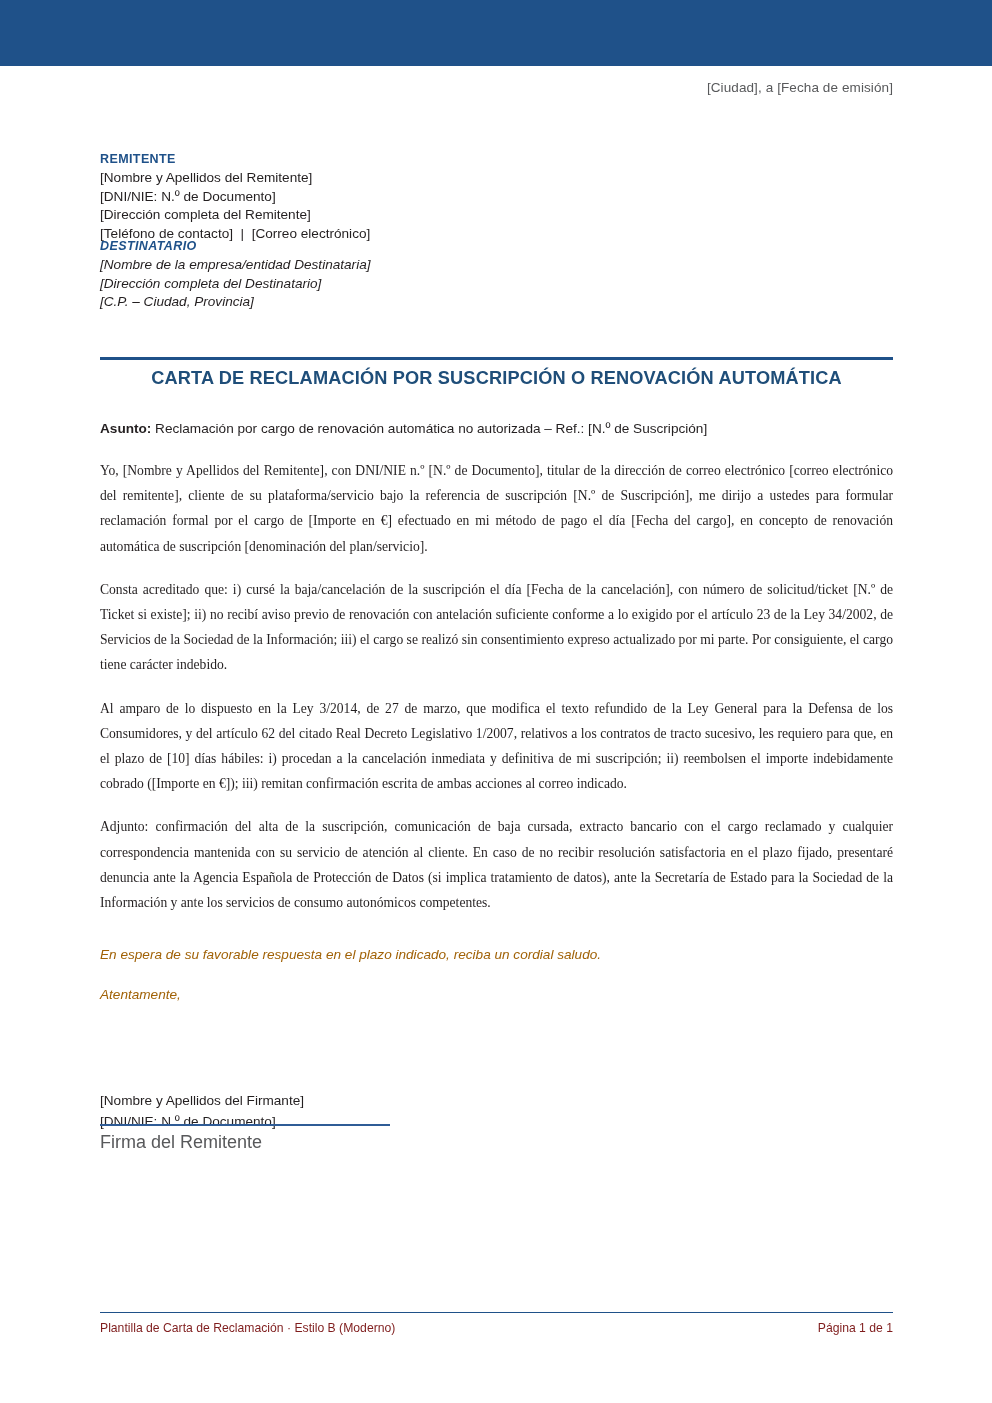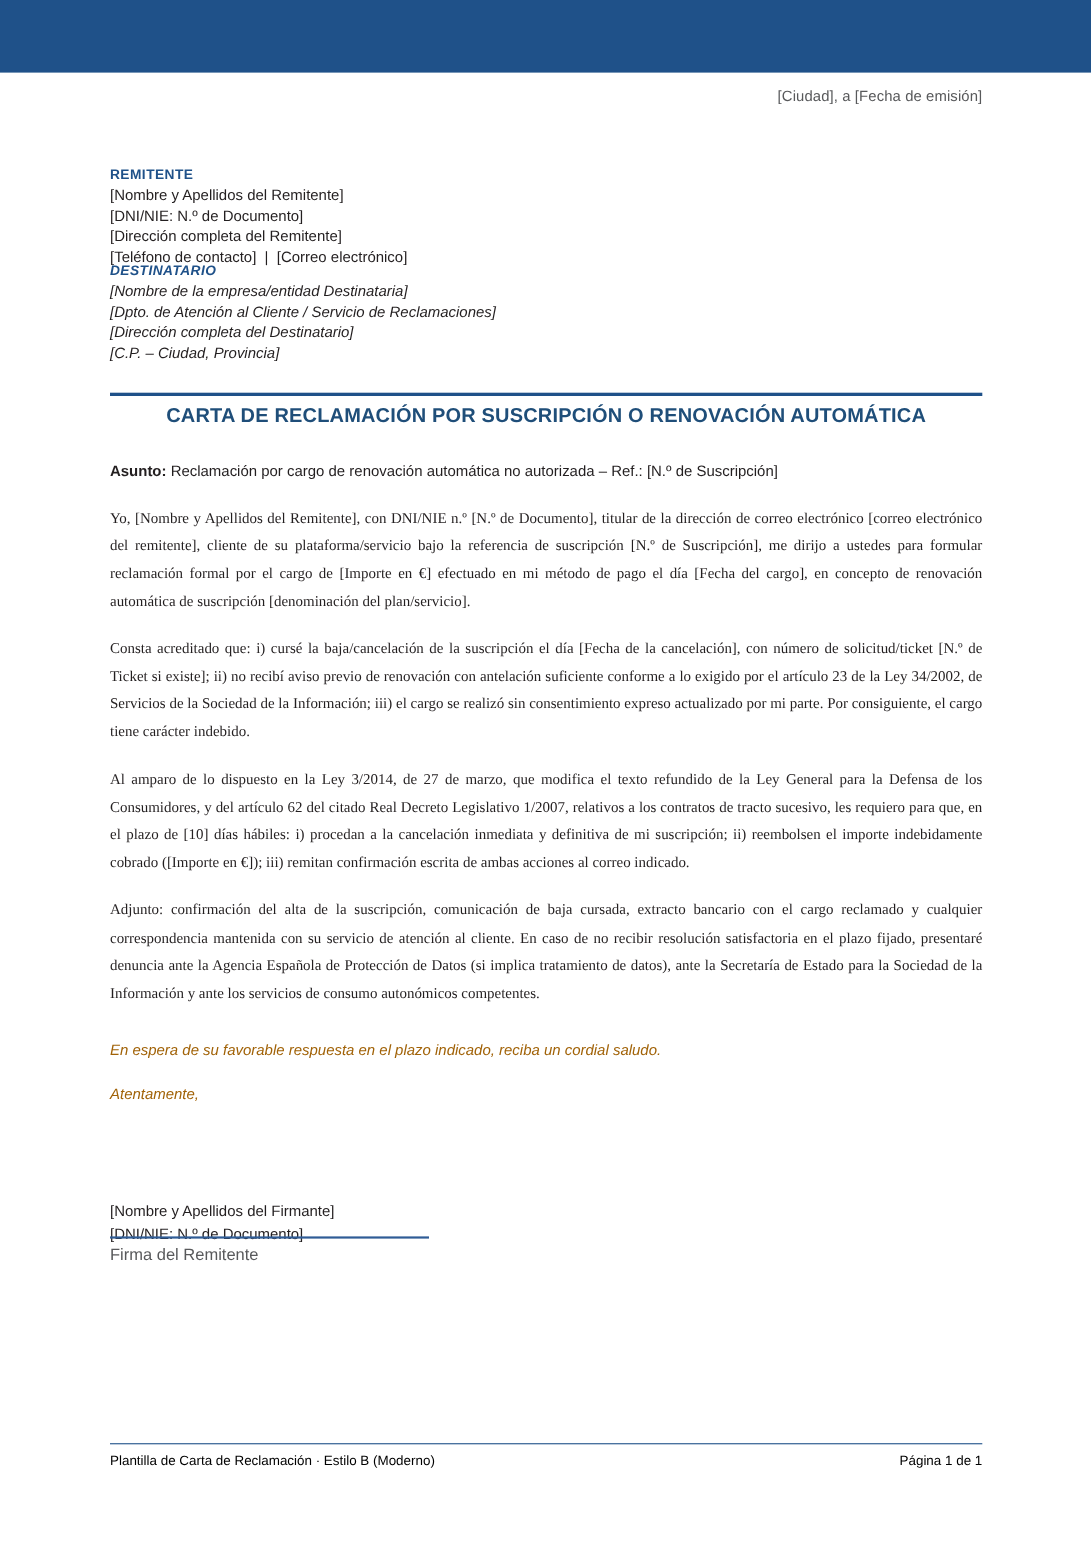--- a/index.html
+++ b/index.html
@@ -150,21 +150,21 @@
     left: 100px;
     width: 290px;
     height: 2px;
     background: #2f5c96;
   }
   .sig-caption {
     position: absolute;
     top: 1132px;
     left: 100px;
     width: 400px;
-    font-size: 15px;
+    font-size: 18px;
     color: #58595b;
   }
 
   
   .footer-rule {
     position: absolute;
     top: 1312px;
     left: 100px;
     width: 793px;
     height: 1px;
@@ -172,21 +172,21 @@
   }
   .footer {
     position: absolute;
     top: 1321px;
     left: 100px;
     width: 793px;
     display: flex;
     justify-content: space-between;
     align-items: baseline;
     font-size: 12.2px;
-    color: #000000;
+    color: #7f1d1d;
   }
 </style>
 </head>
 <body>
 
 <div class="page">
 
   <div class="header-band"></div>
 
   <div class="date-line">[Ciudad], a [Fecha de emisión]</div>
@@ -195,21 +195,20 @@
     <div class="addr-heading">REMITENTE</div>
     <div class="addr-line">[Nombre y Apellidos del Remitente]</div>
     <div class="addr-line">[DNI/NIE: N.º de Documento]</div>
     <div class="addr-line">[Dirección completa del Remitente]</div>
     <div class="addr-line">[Teléfono de contacto]  |  [Correo electrónico]</div>
   </div>
 
   <div class="addr-block addr-receiver">
     <div class="addr-heading">DESTINATARIO</div>
     <div class="addr-line">[Nombre de la empresa/entidad Destinataria]</div>
-    <div class="addr-line">[Dpto. de Atención al Cliente / Servicio de Reclamaciones]</div>
     <div class="addr-line">[Dirección completa del Destinatario]</div>
     <div class="addr-line">[C.P. – Ciudad, Provincia]</div>
   </div>
 
   <div class="title-rule"></div>
   <div class="doc-title">CARTA DE RECLAMACIÓN POR SUSCRIPCIÓN O RENOVACIÓN AUTOMÁTICA</div>
 
   <div class="asunto"><b>Asunto:</b><span> Reclamación por cargo de renovación automática no autorizada – Ref.: [N.º de Suscripción]</span></div>
 
   <div class="body-wrap">

